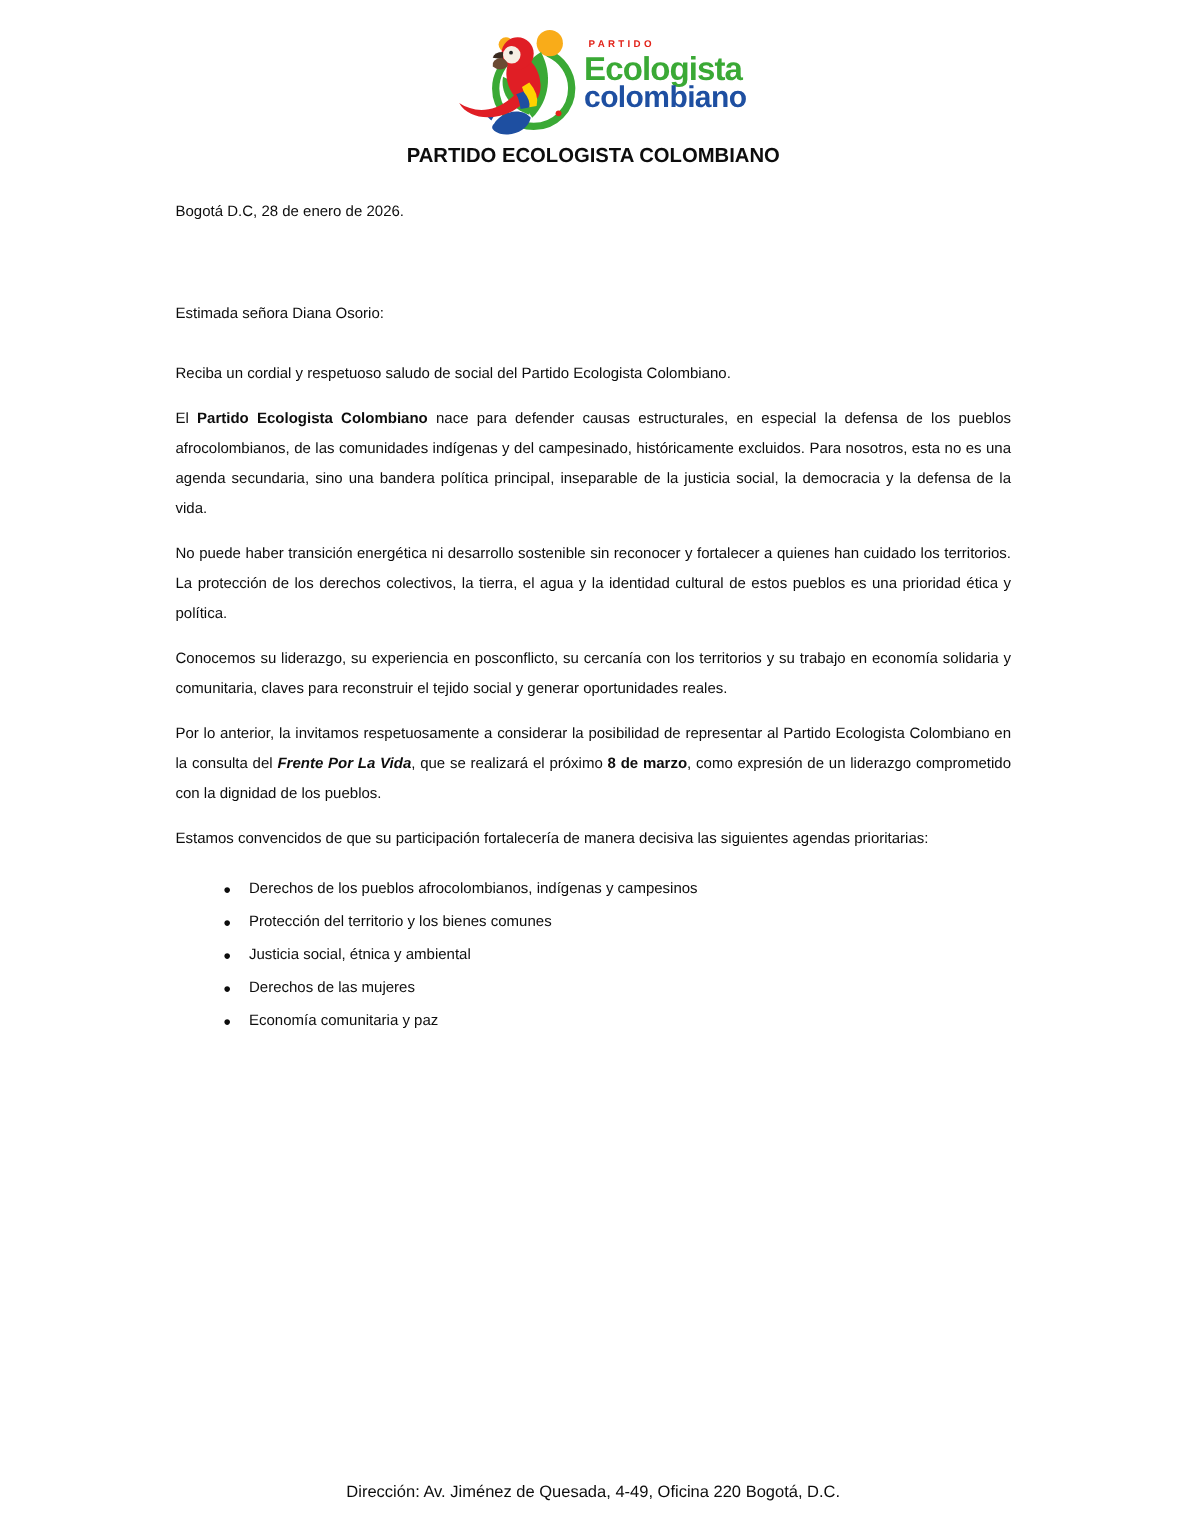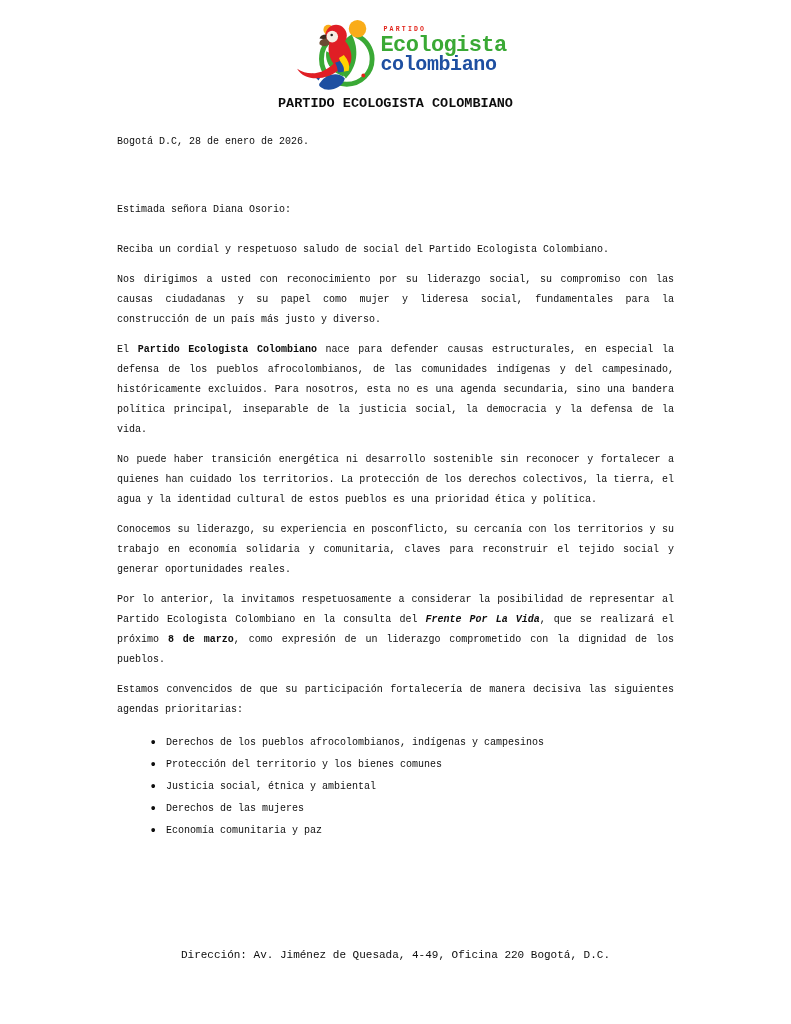--- a/index.html
+++ b/index.html
@@ -1,19 +1,19 @@
 <!DOCTYPE html>
 <html><head>
 <meta charset="utf-8">
 <style>
   html, body { margin:0; padding:0; background:#ffffff; }
   .page {
     position:relative; width:773px; height:1024px; margin:0 auto;
     background:#ffffff; overflow:hidden;
-    font-family:Liberation Mono, monospace; color:#0d0d0d;
+    font-family:Liberation Sans, sans-serif; color:#0d0d0d;
   }
   
   .logo-row { display:flex; justify-content:center; align-items:flex-start; padding-top:20px; height:74px; }
   .logo-svg { width:110px; height:76px; flex:0 0 auto; }
   .wordmark { margin-left:-14px; padding-top:7px; line-height:1; text-align:left; }
   .wm-partido { font-size:6.5px; font-weight:bold; letter-spacing:2.2px; margin:0 0 1px 3px; }
   .wm-eco { font-size:22px; font-weight:bold; letter-spacing:-0.6px; }
   .wm-col { font-size:20px; font-weight:bold; letter-spacing:-0.4px; margin-top:-2px; }
   
   .org-name   { text-align:center; font-weight:700; font-size:13.5px; margin-top:2px; }
@@ -21,21 +21,21 @@
   
   .content { margin:0 108px; font-size:10px; line-height:20px; text-align:justify; }
   .date { margin-top:21px; text-align:left; }
   .salutation { margin-top:48px; text-align:left; }
   #paragraphs p { margin:10px 0 0 0; }
   #paragraphs p:first-child { margin-top:20px; }
   ul.bullets { margin:12px 0 0 0; padding:0 0 0 30px; list-style:none; }
   ul.bullets li { position:relative; padding-left:19px; line-height:22px; text-align:left; }
   ul.bullets li::before { content:"\2022"; position:absolute; left:2px; top:0; font-size:14px; }
   
-  .footer { position:absolute; left:0; right:0; top:948px; text-align:center; font-size:11px; line-height:15px; }
+  .footer { position:absolute; left:0; right:0; top:988px; text-align:center; font-size:11px; line-height:15px; }
   .footer a { text-decoration:underline; }
 </style>
 </head>
 <body>
 
 <div class="page">
 
   <div class="logo-row">
     <svg class="logo-svg" viewBox="0 0 110 78">
 
@@ -74,21 +74,20 @@
     </div>
   </div>
 
   <div class="org-name">PARTIDO ECOLOGISTA COLOMBIANO</div>
 
   <div class="content">
     <div class="date">Bogotá D.C, 28 de enero de 2026.</div>
     <div class="salutation">Estimada señora Diana Osorio:</div>
     <div id="paragraphs">
         <p><span>Reciba un cordial y respetuoso saludo de social del Partido Ecologista Colombiano.</span></p>
-        <p><span>Nos dirigimos a usted con reconocimiento por su liderazgo social, su compromiso con las causas ciudadanas y su papel como mujer y lideresa social, fundamentales para la construcción de un país más justo y diverso.</span></p>
         <p><span>El </span><span style="font-weight: bold;">Partido Ecologista Colombiano</span><span> nace para defender causas estructurales, en especial la defensa de los pueblos afrocolombianos, de las comunidades indígenas y del campesinado, históricamente excluidos. Para nosotros, esta no es una agenda secundaria, sino una bandera política principal, inseparable de la justicia social, la democracia y la defensa de la vida.</span></p>
         <p><span>No puede haber transición energética ni desarrollo sostenible sin reconocer y fortalecer a quienes han cuidado los territorios. La protección de los derechos colectivos, la tierra, el agua y la identidad cultural de estos pueblos es una prioridad ética y política.</span></p>
         <p><span>Conocemos su liderazgo, su experiencia en posconflicto, su cercanía con los territorios y su trabajo en economía solidaria y comunitaria, claves para reconstruir el tejido social y generar oportunidades reales.</span></p>
         <p><span>Por lo anterior, la invitamos respetuosamente a considerar la posibilidad de representar al Partido Ecologista Colombiano en la consulta del </span><span style="font-weight: bold; font-style: italic;">Frente Por La Vida</span><span>, que se realizará el próximo </span><span style="font-weight: bold;">8 de marzo</span><span>, como expresión de un liderazgo comprometido con la dignidad de los pueblos.</span></p>
         <p><span>Estamos convencidos de que su participación fortalecería de manera decisiva las siguientes agendas prioritarias:</span></p>
       </div>
     <ul class="bullets" id="bullets">
         <li>Derechos de los pueblos afrocolombianos, indígenas y campesinos</li>
         <li>Protección del territorio y los bienes comunes</li>
         <li>Justicia social, étnica y ambiental</li>

